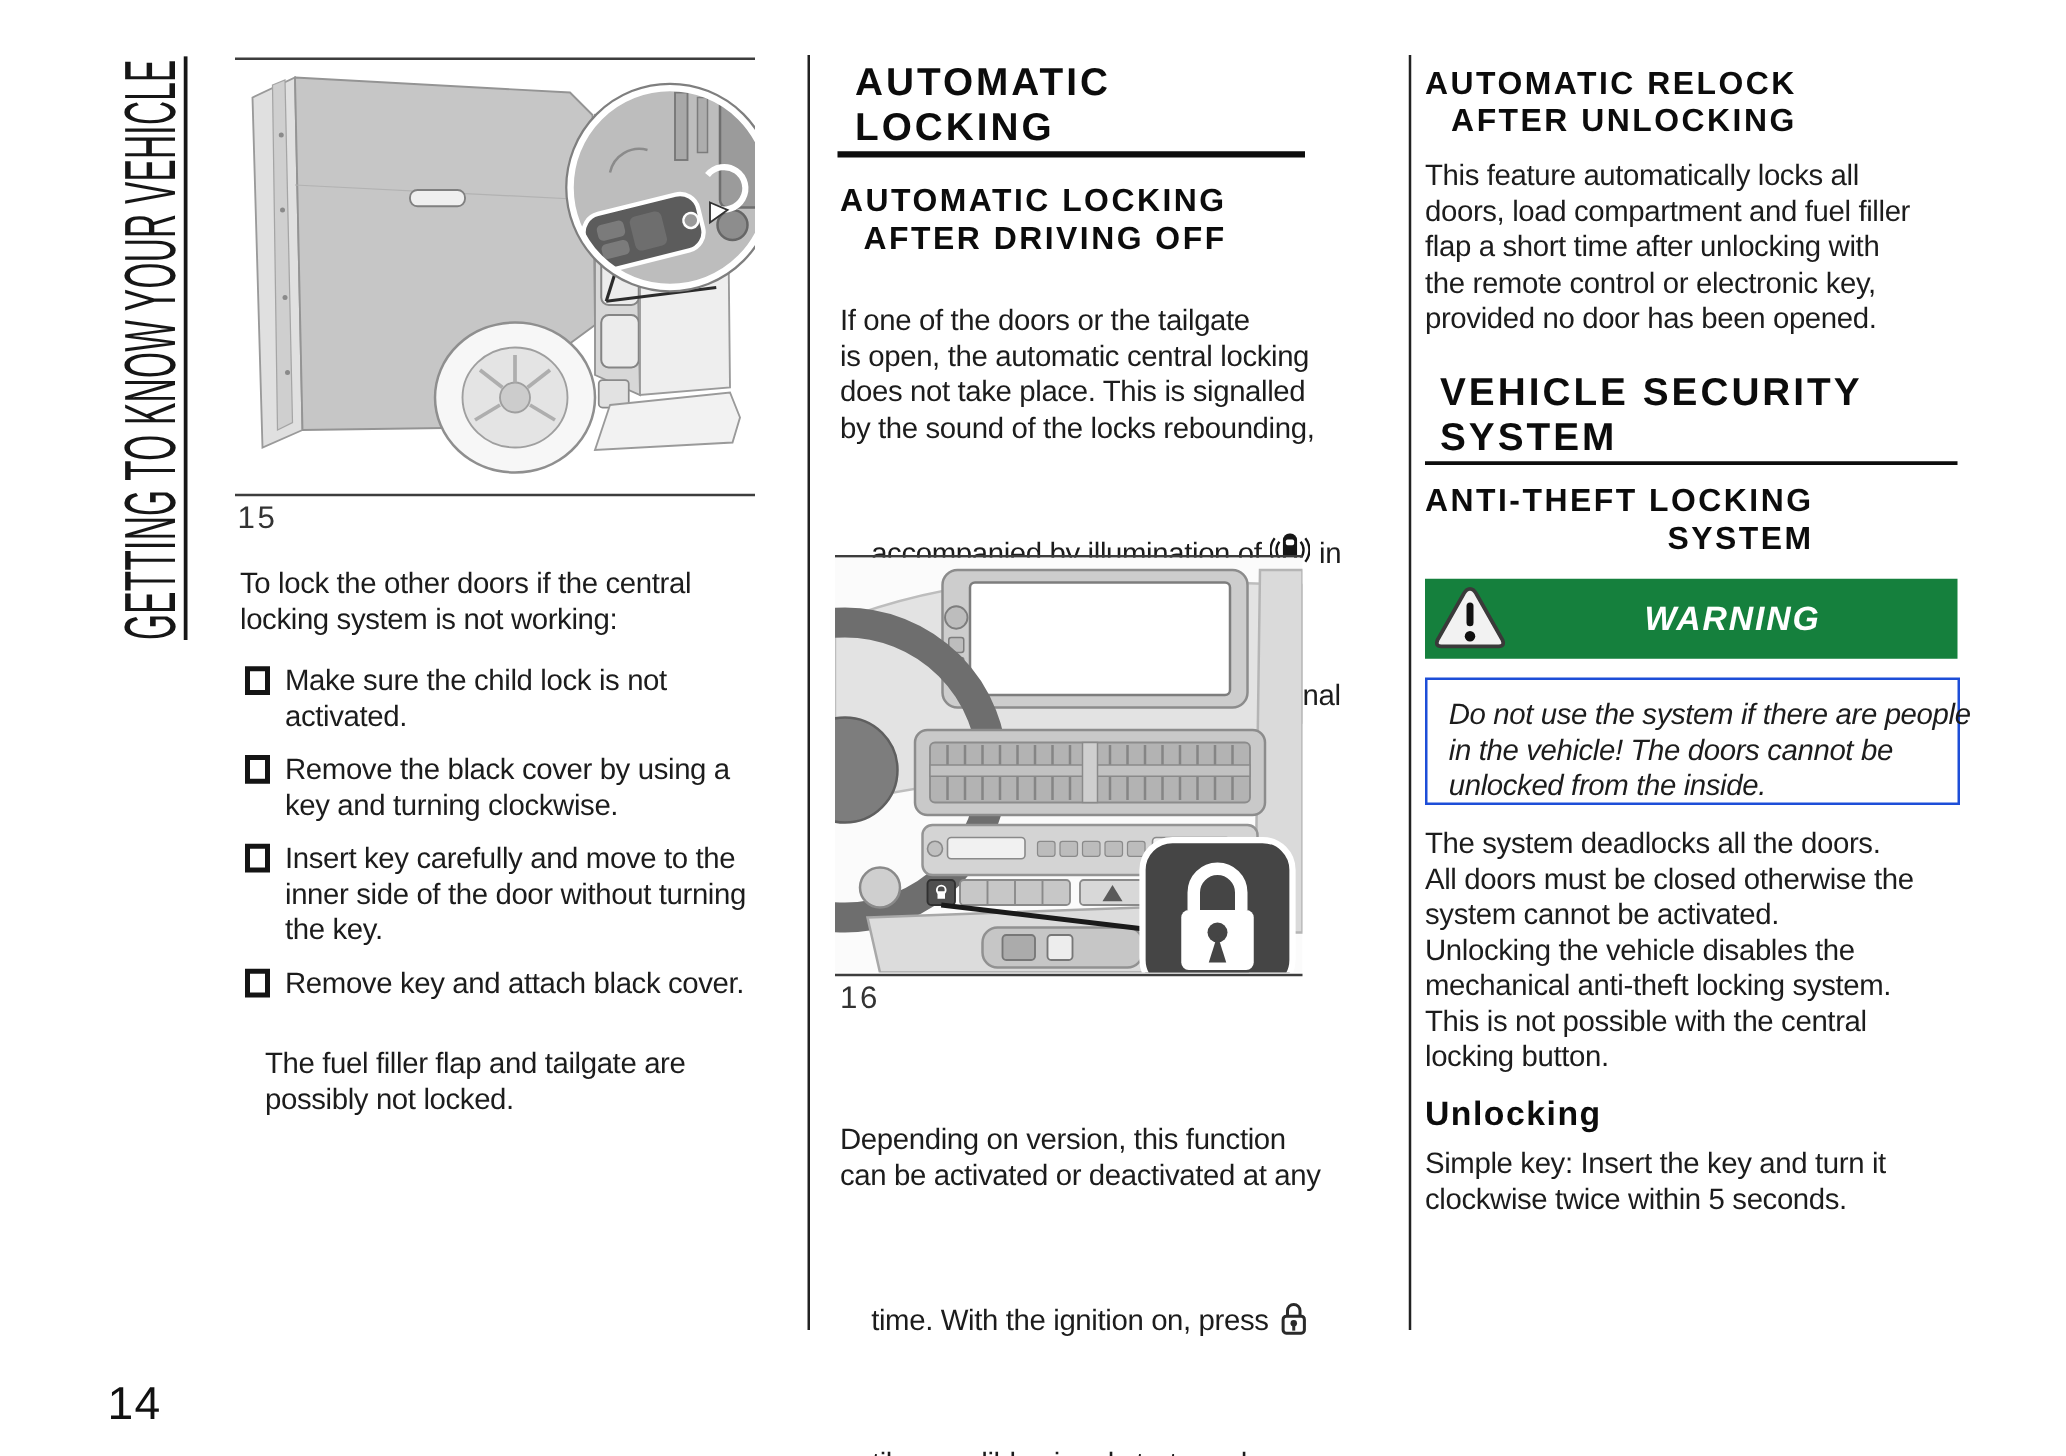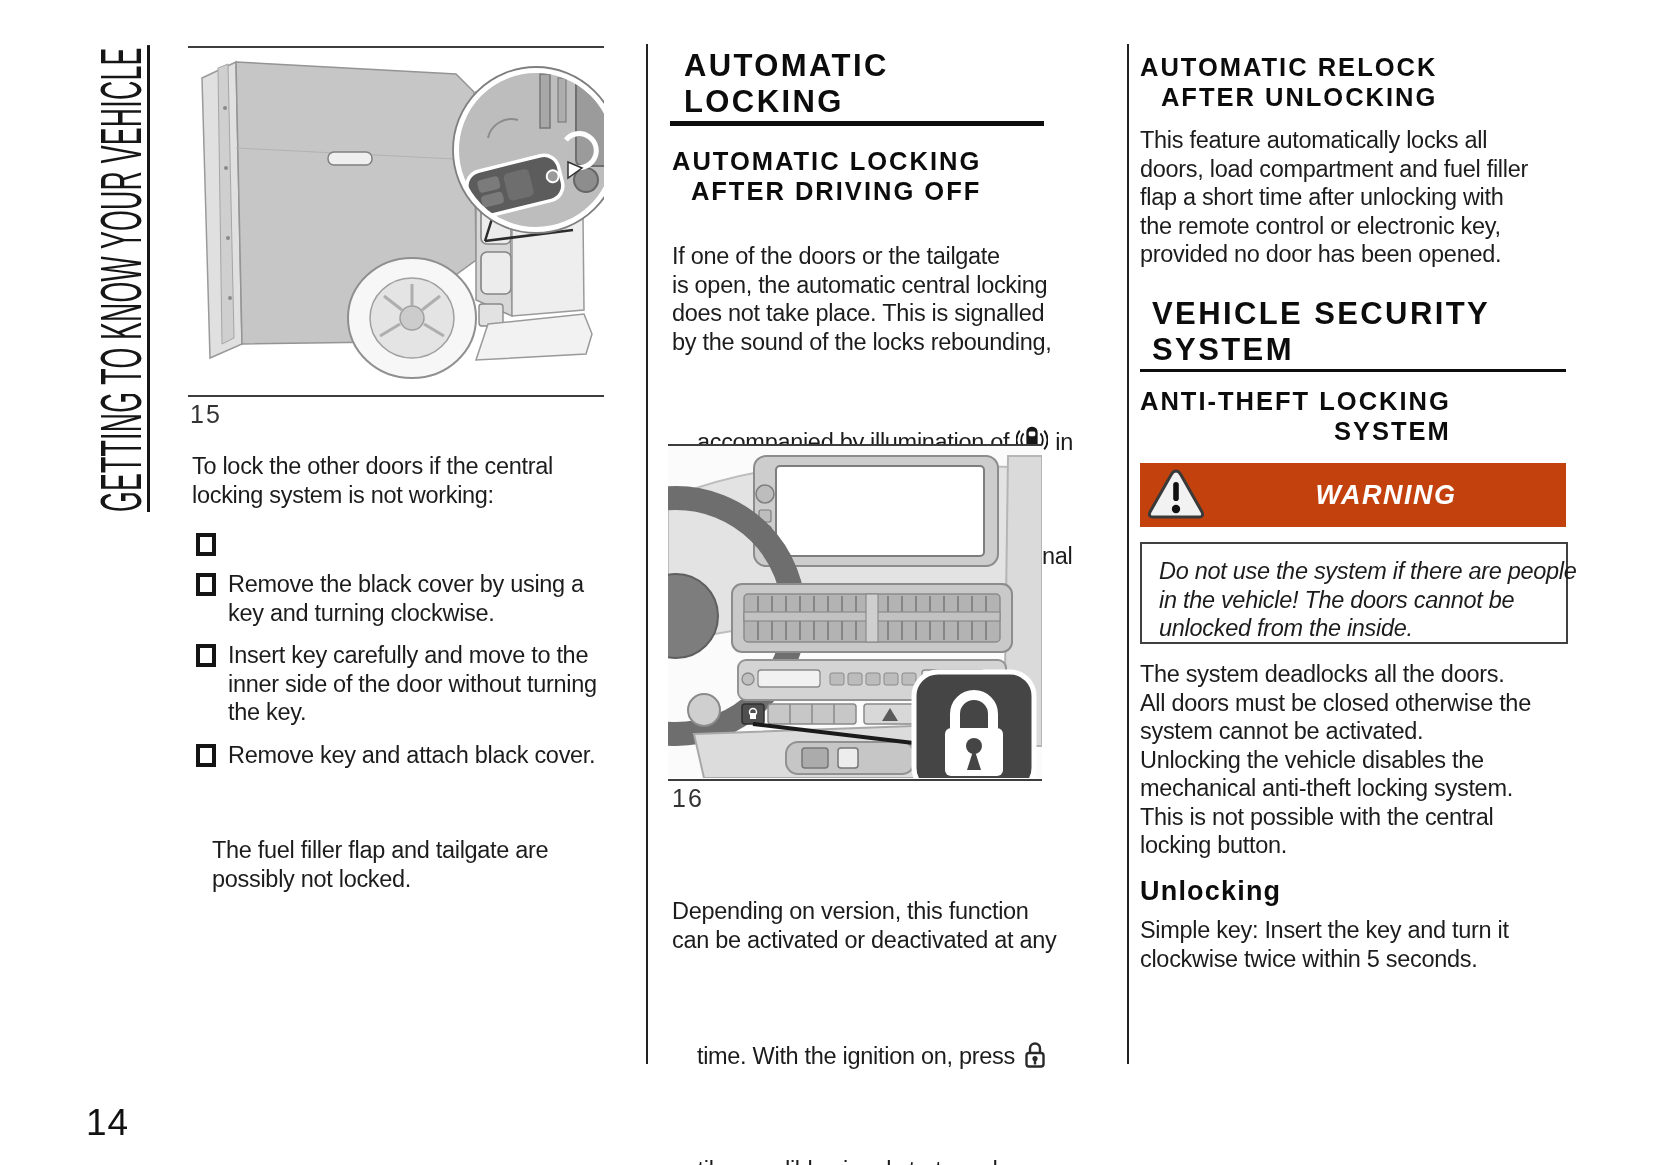--- a/index.html
+++ b/index.html
@@ -21,23 +21,23 @@
   .sidebar-title{
     left:98px;top:512px;width:1015px;
     font-size:58px;letter-spacing:0.5px;line-height:0.78;color:#161616;
     border-bottom:3px solid #161616;padding-bottom:4px;
     transform-origin:0 0;transform:rotate(-90deg) scaleX(0.46);
     white-space:pre;
   }
   .page-number{left:86px;top:1102px;font-size:37px;font-weight:normal;letter-spacing:1px;color:#111;}
   .bullet-row{display:flex;margin-bottom:14px;}
   .bullet-box{flex:0 0 auto;width:12px;height:15px;border:4px solid #141414;margin:3px 12px 0 0;}
-  .warn-bar{background:#c2410c;display:flex;align-items:center;}
+  .warn-bar{background:#15803d;display:flex;align-items:center;}
   .warn-label{flex:1;text-align:center;color:#ffffff;font-weight:bold;font-style:italic;font-size:27px;letter-spacing:1.5px;}
-  .warn-box{border:2px solid #404040;padding:13px 17px;}
+  .warn-box{border:2px solid #1d4ed8;padding:13px 17px;}
   .icon-inline{display:inline-block;vertical-align:-6px;margin:0 7px;}
   .line-flex{white-space:pre;}
 </style>
 </head>
 <body>
 
 <div class="abs sidebar-title">GETTING TO KNOW YOUR VEHICLE</div>
 
 <div class="abs page-number">14</div>
 
@@ -113,20 +113,22 @@
 
 <div class="abs hrule" style="left:188px;top:395px;width:416px;"></div>
 <div class="abs figlabel" style="left:190px;top:400px;">15</div>
 
 <div class="abs body-text" style="left:192px;top:452px;">To lock the other doors if the central
 locking system is not working:</div>
 
 <div class="abs" style="left:196px;top:530px;">
   <div class="bullet-row">
     <span class="bullet-box"></span>
+    <span class="body-text">Make sure the child lock is not
+activated.</span>
   </div>
   <div class="bullet-row">
     <span class="bullet-box"></span>
     <span class="body-text">Remove the black cover by using a
 key and turning clockwise.</span>
   </div>
   <div class="bullet-row">
     <span class="bullet-box"></span>
     <span class="body-text">Insert key carefully and move to the
 inner side of the door without turning

